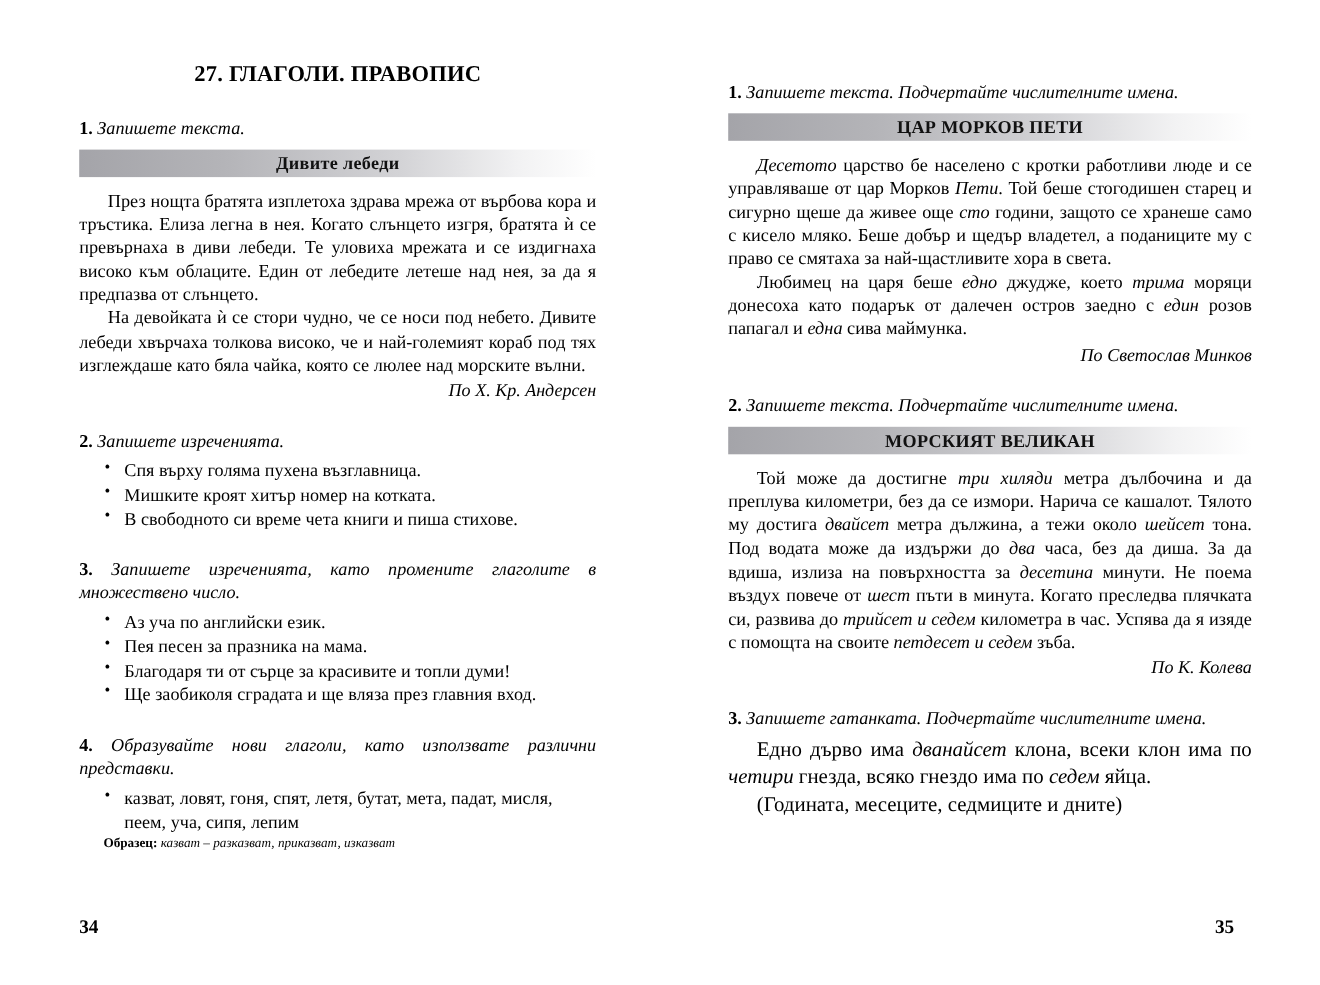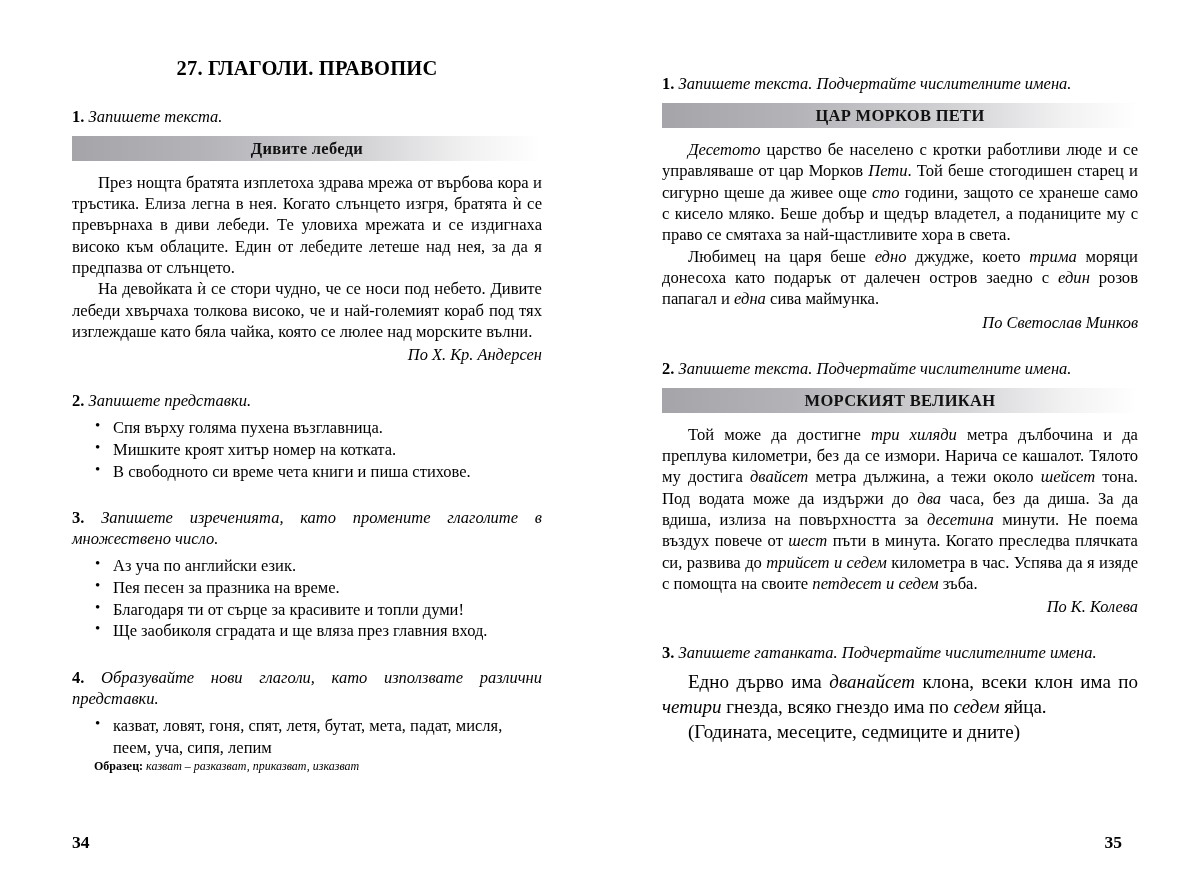--- a/index.html
+++ b/index.html
@@ -146,35 +146,35 @@
     </p>
 
     <div class="title-bar">Дивите лебеди</div>
 
     <p class="body-text">През нощта братята изплетоха здрава мрежа от върбова кора и тръстика. Елиза легна в нея. Когато слънцето изгря, братята ѝ се превърнаха в диви лебеди. Те уловиха мрежата и се издигнаха високо към облаците. Един от лебедите летеше над нея, за да я предпазва от слънцето.</p>
     <p class="body-text cont">На девойката ѝ се стори чудно, че се носи под небето. Дивите лебеди хвърчаха толкова високо, че и най-големият кораб под тях изглеждаше като бяла чайка, която се люлее над морските вълни.</p>
     <p class="attribution">По Х. Кр. Андерсен</p>
 
     <p class="ex-line">
       <span class="ex-num">2.</span>
-      <span class="ex-text">Запишете представки.</span>
+      <span class="ex-text">Запишете изреченията.</span>
     </p>
     <ul class="bullets">
       <li>Спя върху голяма пухена възглавница.</li>
       <li>Мишките кроят хитър номер на котката.</li>
       <li>В свободното си време чета книги и пиша стихове.</li>
     </ul>
 
     <p class="ex-line">
       <span class="ex-num">3.</span>
       <span class="ex-text">Запишете изреченията, като промените глаголите в множествено число.</span>
     </p>
     <ul class="bullets">
       <li>Аз уча по английски език.</li>
-      <li>Пея песен за празника на време.</li>
+      <li>Пея песен за празника на мама.</li>
       <li>Благодаря ти от сърце за красивите и топли думи!</li>
       <li>Ще заобиколя сградата и ще вляза през главния вход.</li>
     </ul>
 
     <p class="ex-line">
       <span class="ex-num">4.</span>
       <span class="ex-text">Образувайте нови глаголи, като използвате различни представки.</span>
     </p>
     <ul class="bullets">
       <li>казват, ловят, гоня, спят, летя, бутат, мета, падат, мисля, пеем, уча, сипя, лепим</li>

